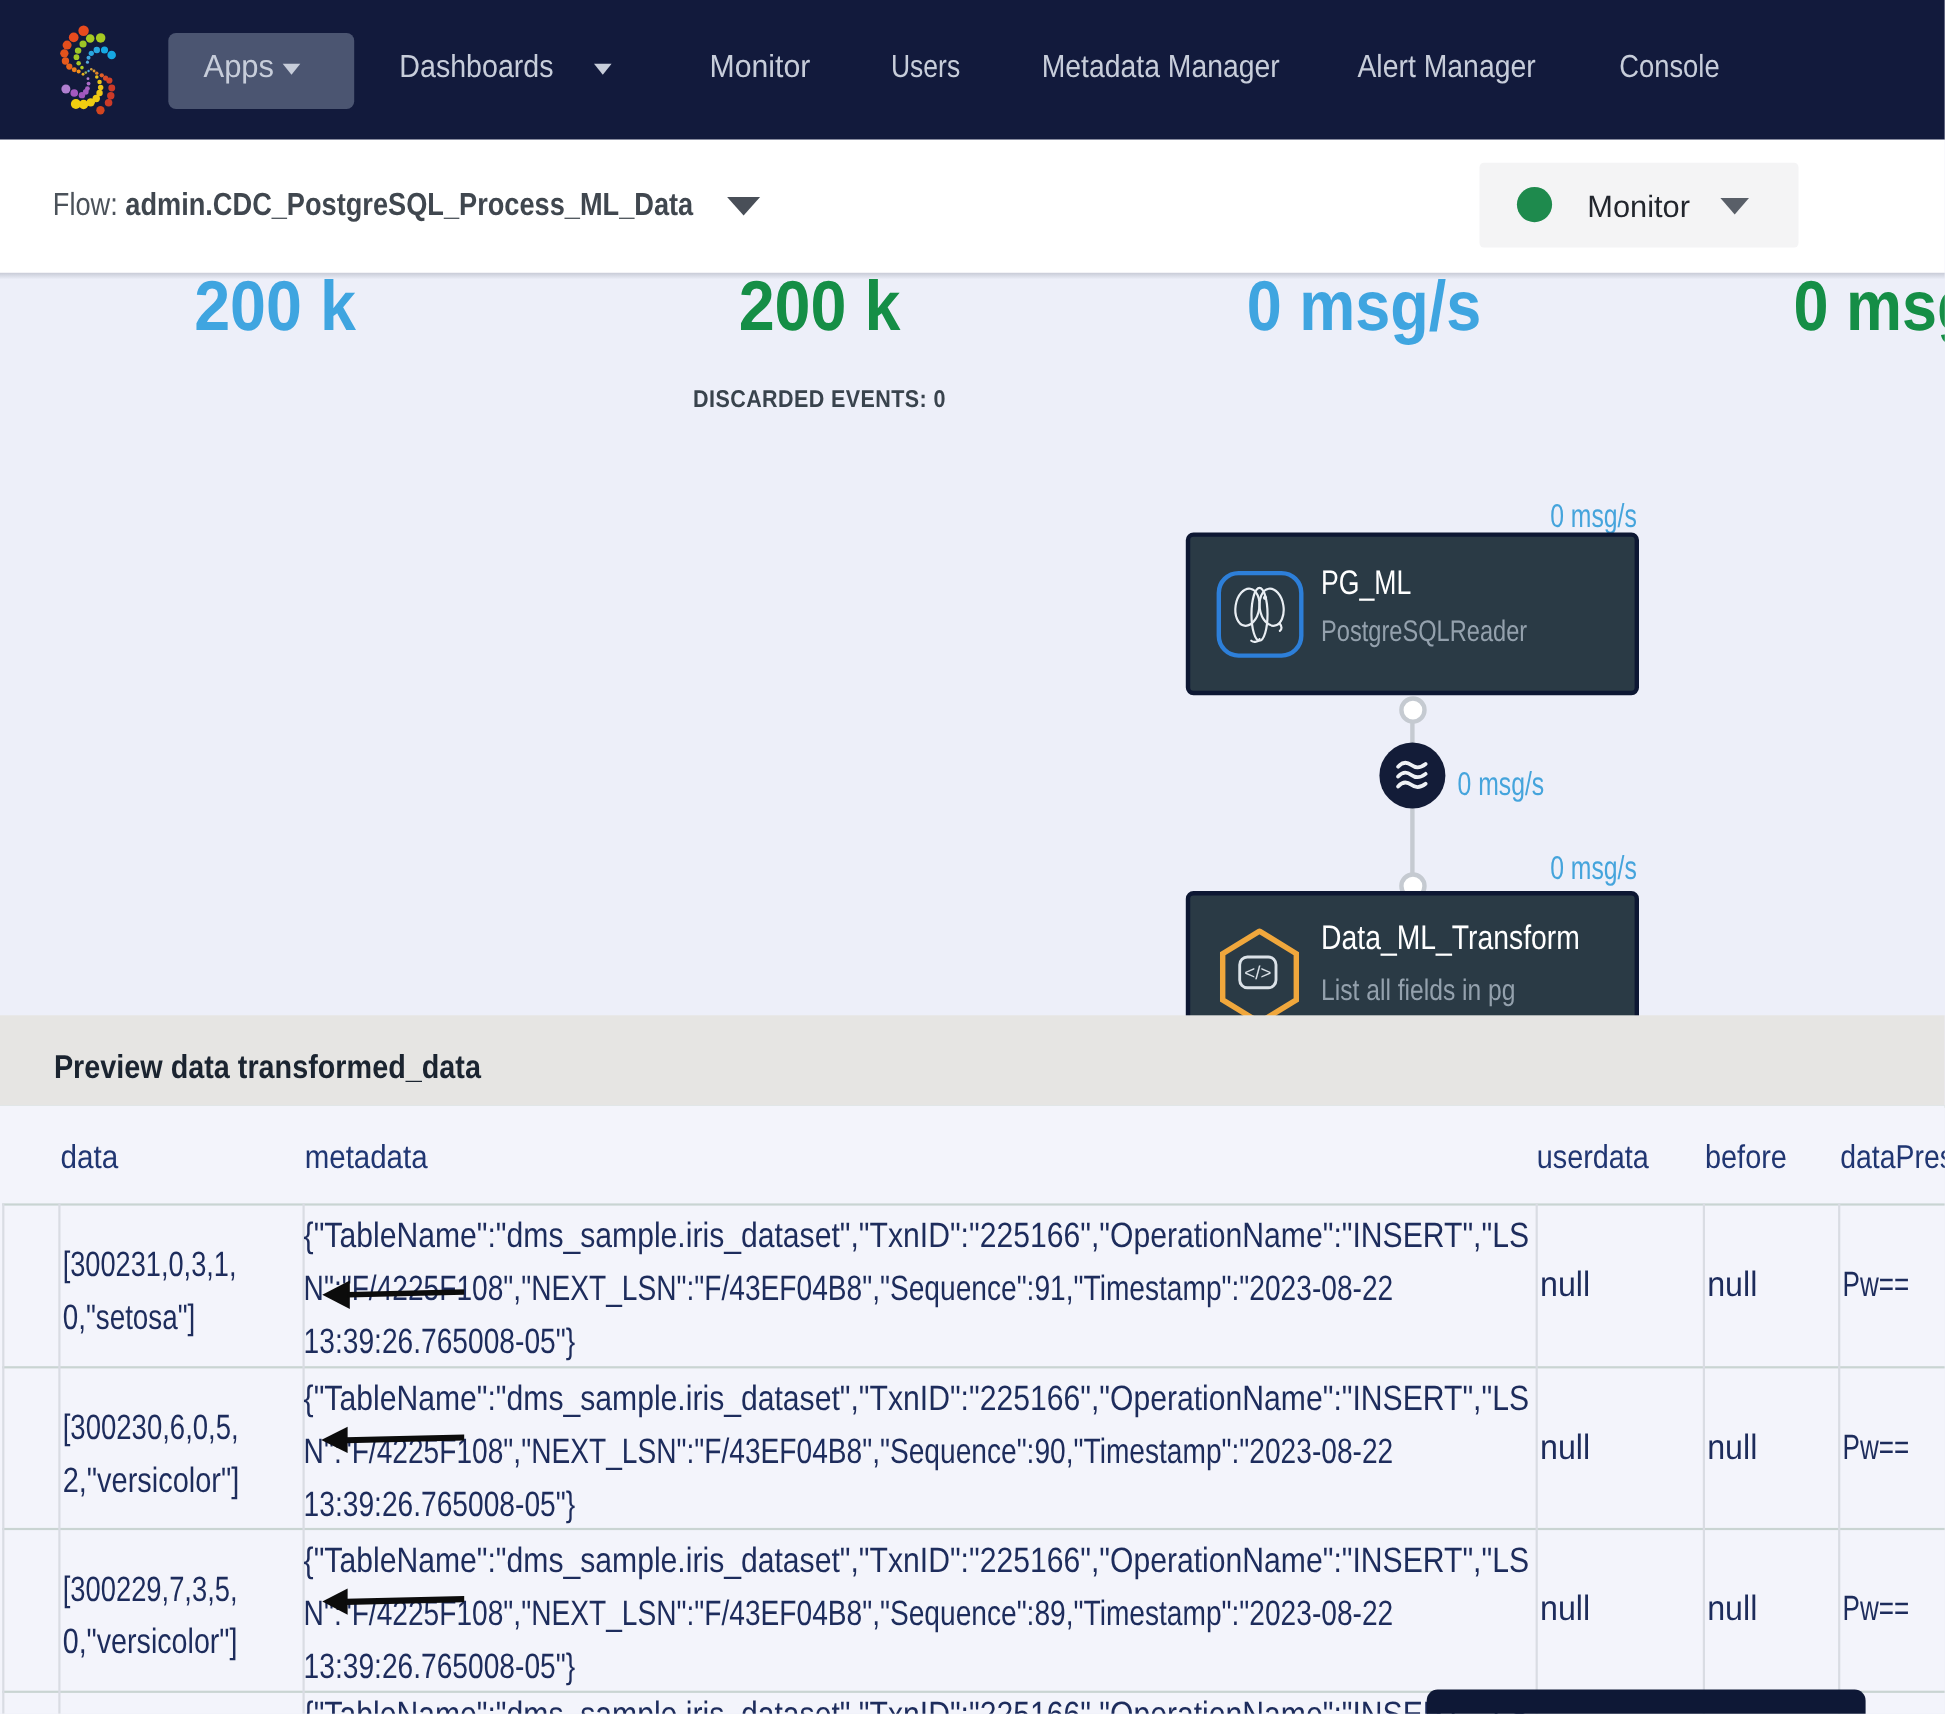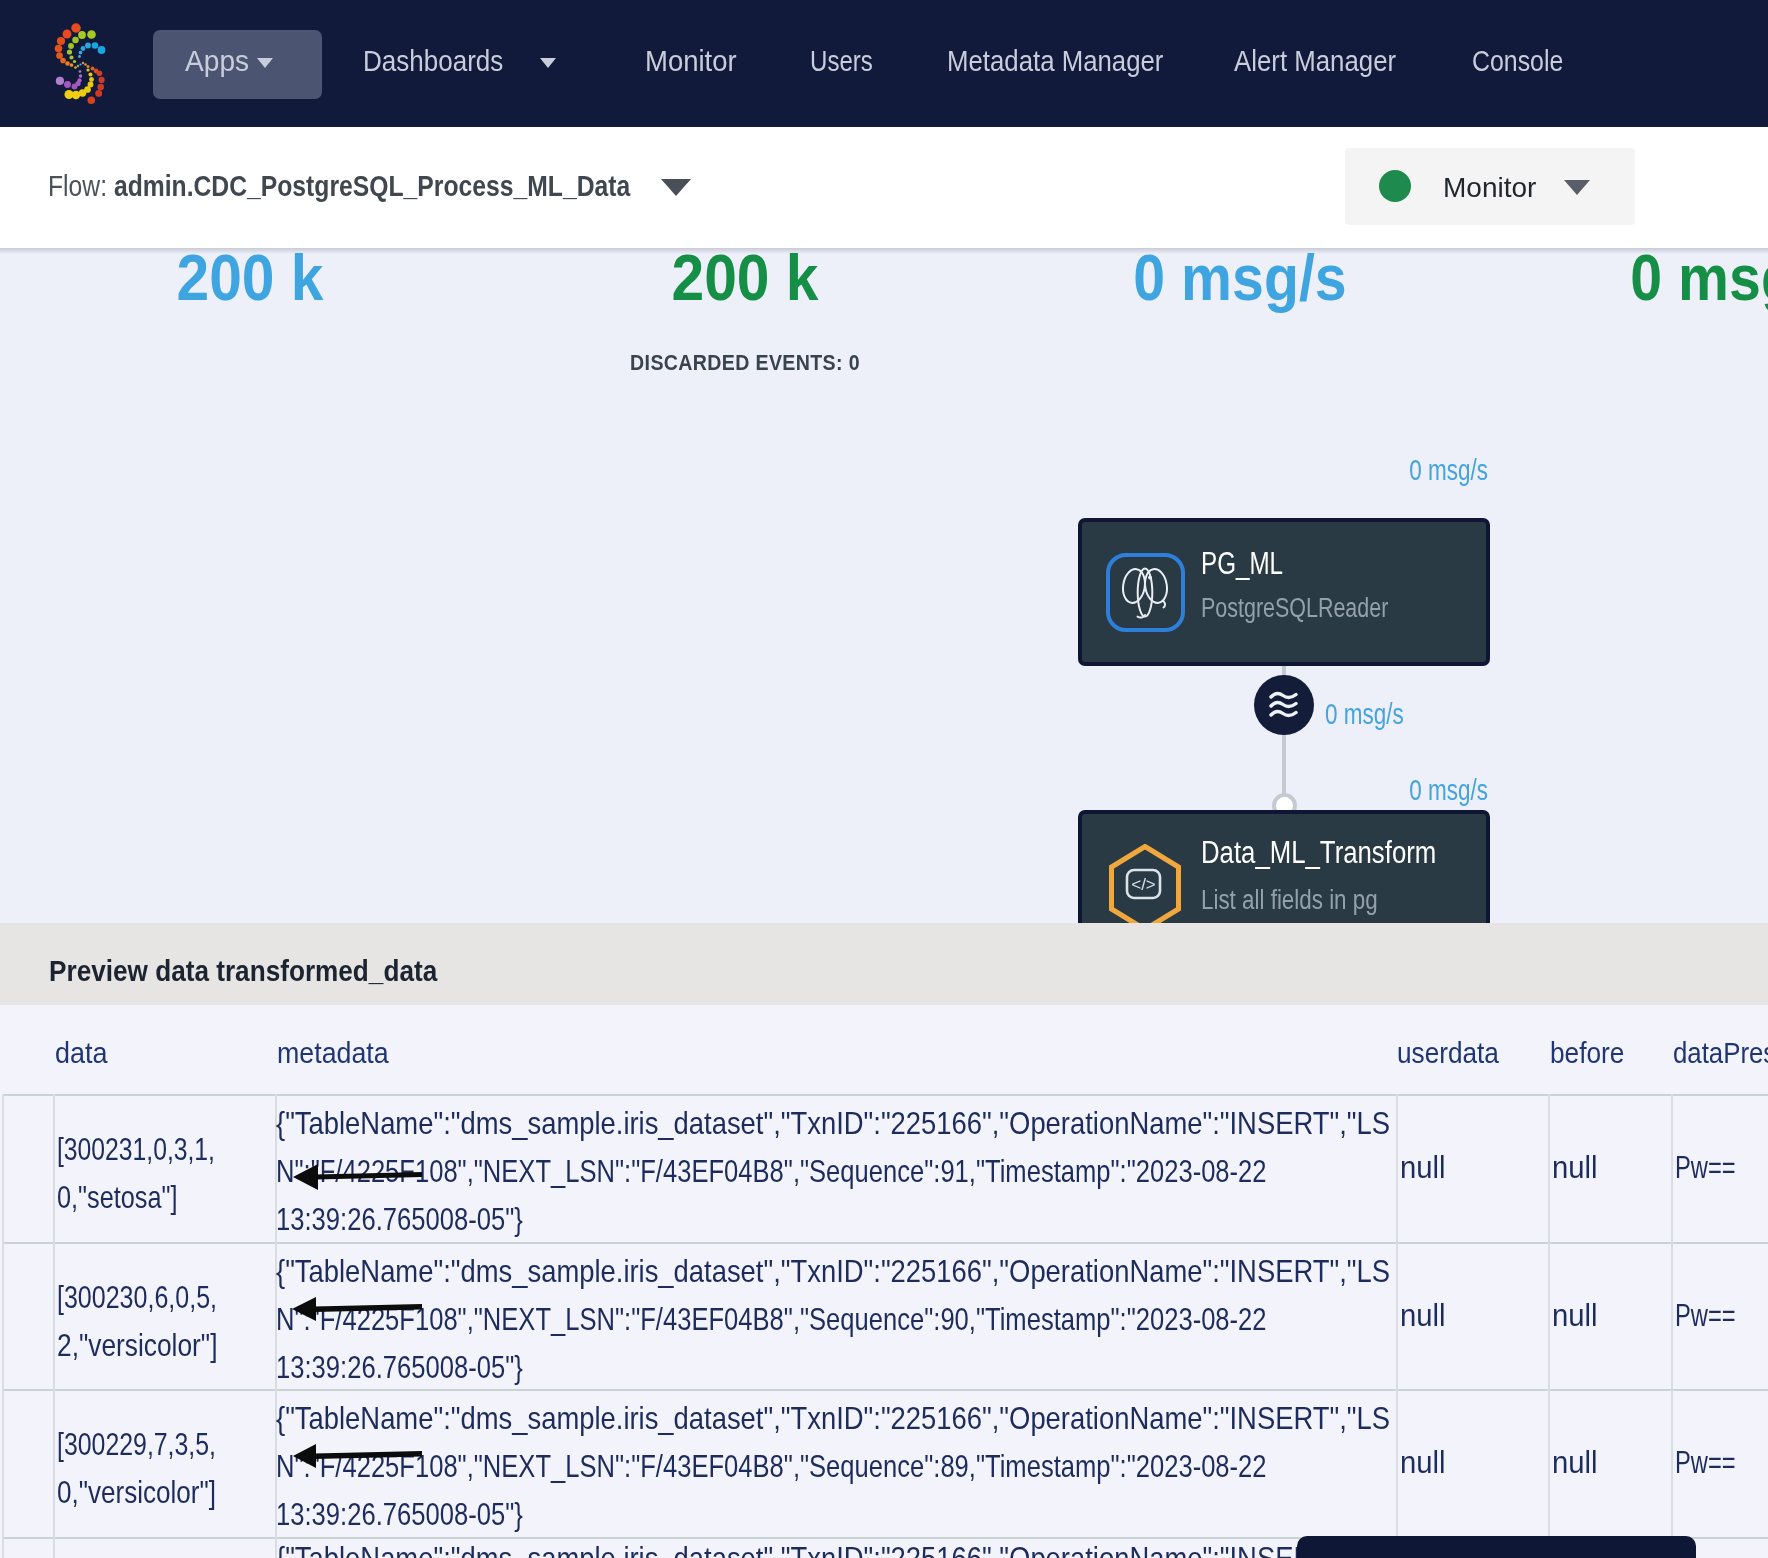--- a/index.html
+++ b/index.html
@@ -107,21 +107,21 @@
 <div class="stat" style="left:1240px;top:246px;color:#3fa5e0;transform:translateX(-50%) scaleX(0.895);">0 msg/s</div>
 <div class="stat" style="left:1737px;top:246px;color:#158e46;transform:translateX(-50%) scaleX(0.895);">0 msg/s</div>
 <div class="abs" style="left:745px;top:350px;transform:translateX(-50%) scaleX(0.89);font-size:22px;font-weight:bold;color:#39434d;letter-spacing:0.4px;white-space:nowrap;">DISCARDED EVENTS: 0</div>
 
 <div class="abs" style="left:1282px;top:645px;width:4px;height:160px;background:#c5cad1;"></div>
 <div class="msgs" style="right:280px;top:455px;transform:scaleX(0.75);">0 msg/s</div>
 <div class="msgs" style="right:280px;top:775px;transform:scaleX(0.75);">0 msg/s</div>
 <div class="msgs" style="left:1325px;top:699px;transform-origin:0 0;transform:scaleX(0.75);">0 msg/s</div>
 <div class="abs" style="left:1272px;top:633px;width:25px;height:25px;background:#fff;border:4px solid #c5cad1;border-radius:50%;"></div>
 <div class="abs" style="left:1272px;top:793px;width:25px;height:25px;background:#fff;border:4px solid #c5cad1;border-radius:50%;"></div>
-<div class="node" style="top:518px;">
+<div class="node" style="top:484px;">
   <div class="abs" style="left:24px;top:31px;width:79px;height:79px;border:4px solid #2d7fd9;border-radius:20px;">
     <svg style="position:absolute;left:10px;top:7px;" width="50" height="58" viewBox="0 0 50 58">
       <g fill="none" stroke="#e9eef3" stroke-width="2" stroke-linecap="round">
         <ellipse cx="14" cy="22" rx="10.8" ry="17" transform="rotate(9 14 22)"></ellipse>
         <ellipse cx="36" cy="22" rx="10.8" ry="17" transform="rotate(-9 36 22)"></ellipse>
         <ellipse cx="25" cy="28.5" rx="7.3" ry="24"></ellipse>
         <path d="M25 51 C24 53.5 20 54.5 17.5 52.5"></path>
         <path d="M43.5 37 C45.5 39.5 45.5 42 43.5 43.5"></path>
       </g>
       <circle cx="30" cy="13.5" r="1.9" fill="#e9eef3"></circle>

